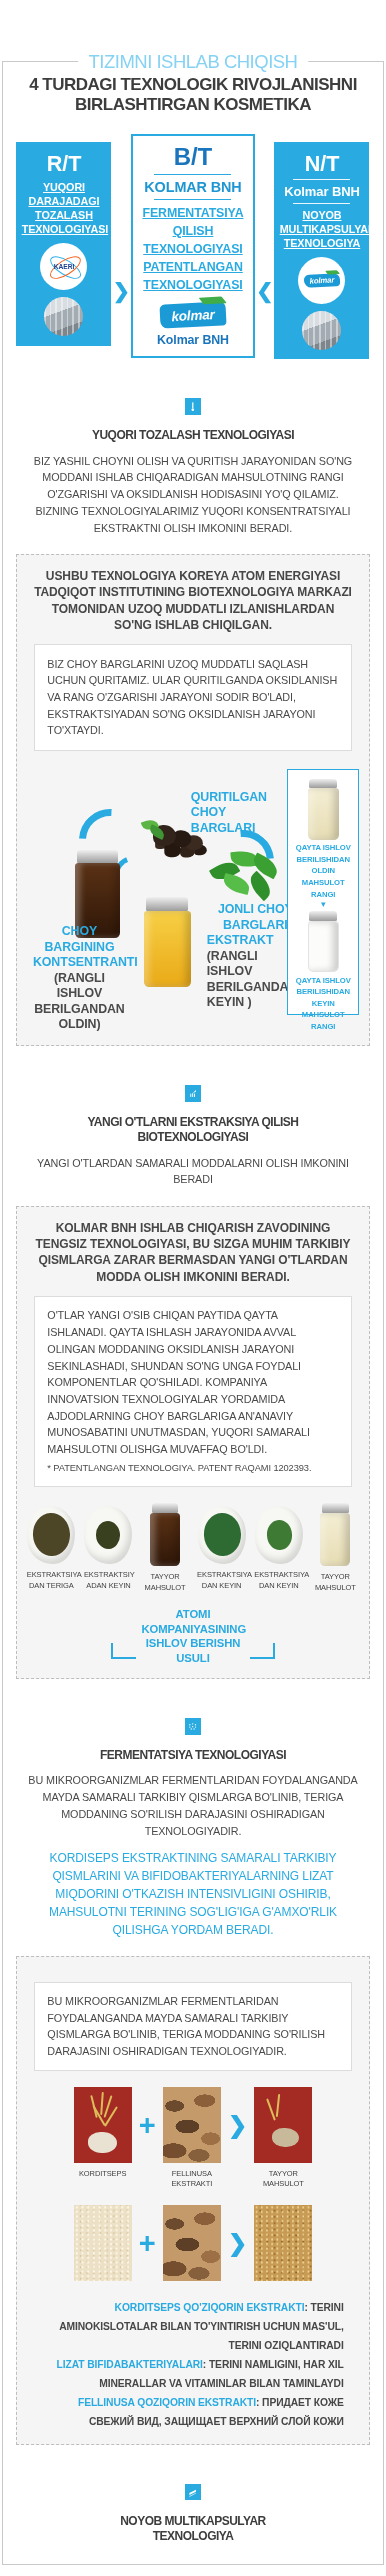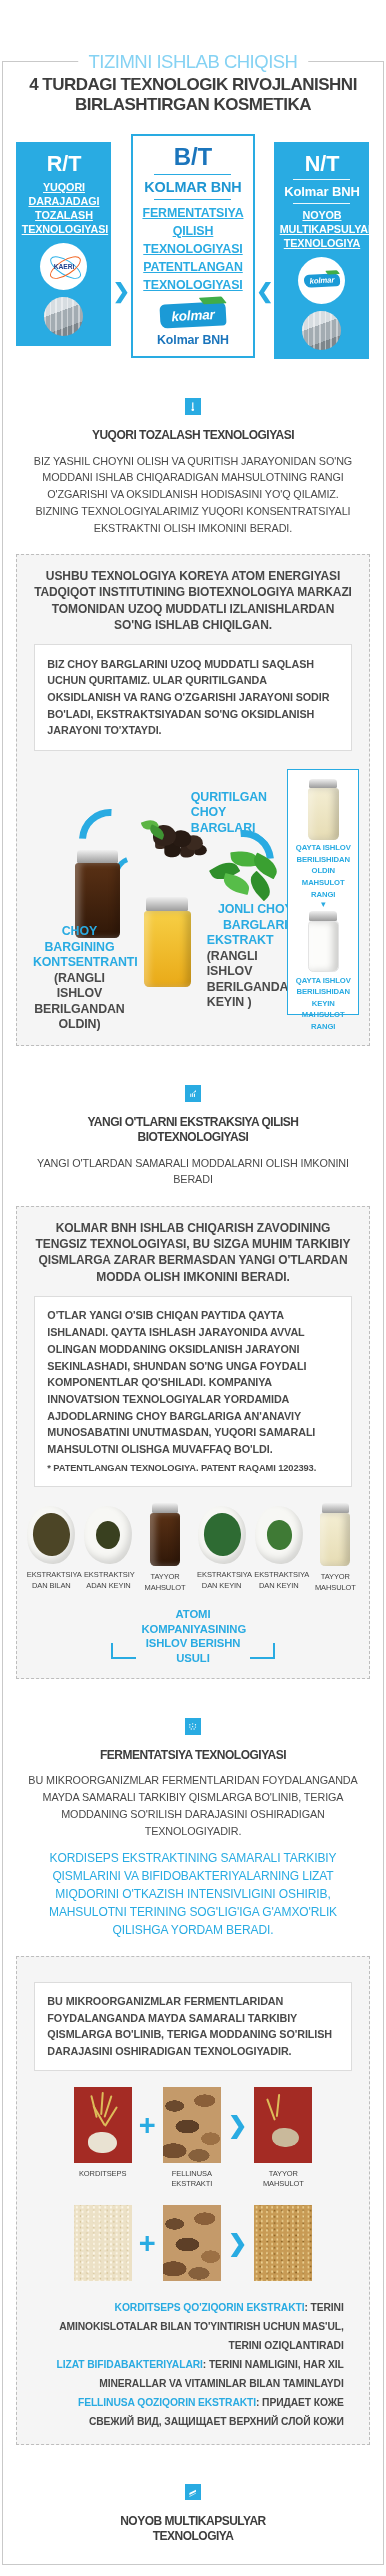--- a/index.html
+++ b/index.html
@@ -40,21 +40,21 @@
   .klm-circle{width:47px; height:47px; display:flex; align-items:center; justify-content:center;}
   .logo-caption{color:var(--blue-dark); font-size:12.4px; font-weight:bold; margin-top:2.1px;}
   
   .div-icon{width:16.5px; height:16.5px; background:var(--blue); margin:0 auto; display:flex; align-items:center; justify-content:center;}
   .sec-h{margin-top:13.4px; text-align:center; font-size:12px; font-weight:bold; color:#3d3d3d; line-height:1.25; letter-spacing:-0.5px;}
   .lead{margin:9.3px auto 0; width:330px; text-align:center; font-size:10.8px; color:#4a4a4a; line-height:1.55;}
   .lead.blue{color:var(--blue); font-size:12px; line-height:1.5;}
   
   .panel{margin:17.5px 13.4px 0; background:var(--panel); border:0.5px dashed var(--dash); padding:13.4px 9.3px 12.4px;}
   .panel-bold{text-align:center; font-size:12px; font-weight:bold; color:#474747; line-height:1.35; margin:0 7.2px;}
-  .wbox{background:#fff; border:0.5px solid #dcdcdc; margin:11.3px 7.2px 0; padding:10.3px 12.4px; font-size:10.8px; color:#4a4a4a; line-height:1.55;font-weight:bold;}
+  .wbox{background:#fff; border:0.5px solid #dcdcdc; margin:11.3px 7.2px 0; padding:10.3px 12.4px; font-size:10.8px; color:#4a4a4a; line-height:1.55;}
   .wbox .patent{margin-top:3.1px; font-size:9.3px;}
   
   .cycle{position:relative; height:264px; margin-top:18.5px;}
   .cyc-label{position:absolute; color:var(--blue); font-size:12.4px; font-weight:bold; line-height:1.25;}
   .cyc-note{display:block; color:#4a4a4a;}
   .tea{position:absolute; left:111px; top:47px; width:77px; height:44px;}
   .tea::before{content:""; position:absolute; left:15.5px; top:9.3px; width:23px; height:20.6px; border-radius:48% 60% 55% 45%; background:#32231b;
     box-shadow:17.5px 3.1px 0 -2.1px #271a13, 30px 7.2px 0 -3.1px #3b2a20, 8.2px 14.4px 0 -3.1px #241811, 23px 15.5px 0 -4.1px #31221a, 36px 14.4px 0 -5.2px #271a13, -3.1px 8.2px 0 -5.2px #3b2a20;}
   .leaf{position:absolute; background:#4ca53b; border-radius:4% 70% 4% 70%;}
   .tea .leaf{width:15.5px; height:10.3px; left:4.1px; top:4.1px; transform:rotate(-18deg); background:#5cb544;}
@@ -249,21 +249,21 @@
   <div class="panel">
     <p class="panel-bold">KOLMAR BNH ISHLAB CHIQARISH ZAVODINING TENGSIZ TEXNOLOGIYASI, BU SIZGA MUHIM TARKIBIY QISMLARGA ZARAR BERMASDAN YANGI O'TLARDAN MODDA OLISH IMKONINI BERADI.</p>
     <div class="wbox">
       <p>O'TLAR YANGI O'SIB CHIQAN PAYTIDA QAYTA ISHLANADI. QAYTA ISHLASH JARAYONIDA AVVAL OLINGAN MODDANING OKSIDLANISH JARAYONI SEKINLASHADI, SHUNDAN SO'NG UNGA FOYDALI KOMPONENTLAR QO'SHILADI. KOMPANIYA INNOVATSION TEXNOLOGIYALAR YORDAMIDA AJDODLARNING CHOY BARGLARIGA AN'ANAVIY MUNOSABATINI UNUTMASDAN, YUQORI SAMARALI MAHSULOTNI OLISHGA MUVAFFAQ BO'LDI.</p>
       <p class="patent">* PATENTLANGAN TEXNOLOGIYA. PATENT RAQAMI 1202393.</p>
     </div>
 
     <div class="figs6">
       <div class="figcell">
         <div class="bag dark-olive"></div>
-        <div class="figcap">EKSTRAKTSIYA DAN BILAN</div>
+        <div class="figcap">EKSTRAKTSIYA DAN TERIGA</div>
       </div>
       <div class="figcell">
         <div class="bag olive-center"></div>
         <div class="figcap">EKSTRAKTSIY ADAN KEYIN</div>
       </div>
       <div class="figcell">
         <div class="jar brown inline">
             <div class="lid"></div>
             <div class="jbody"></div>
           </div>

